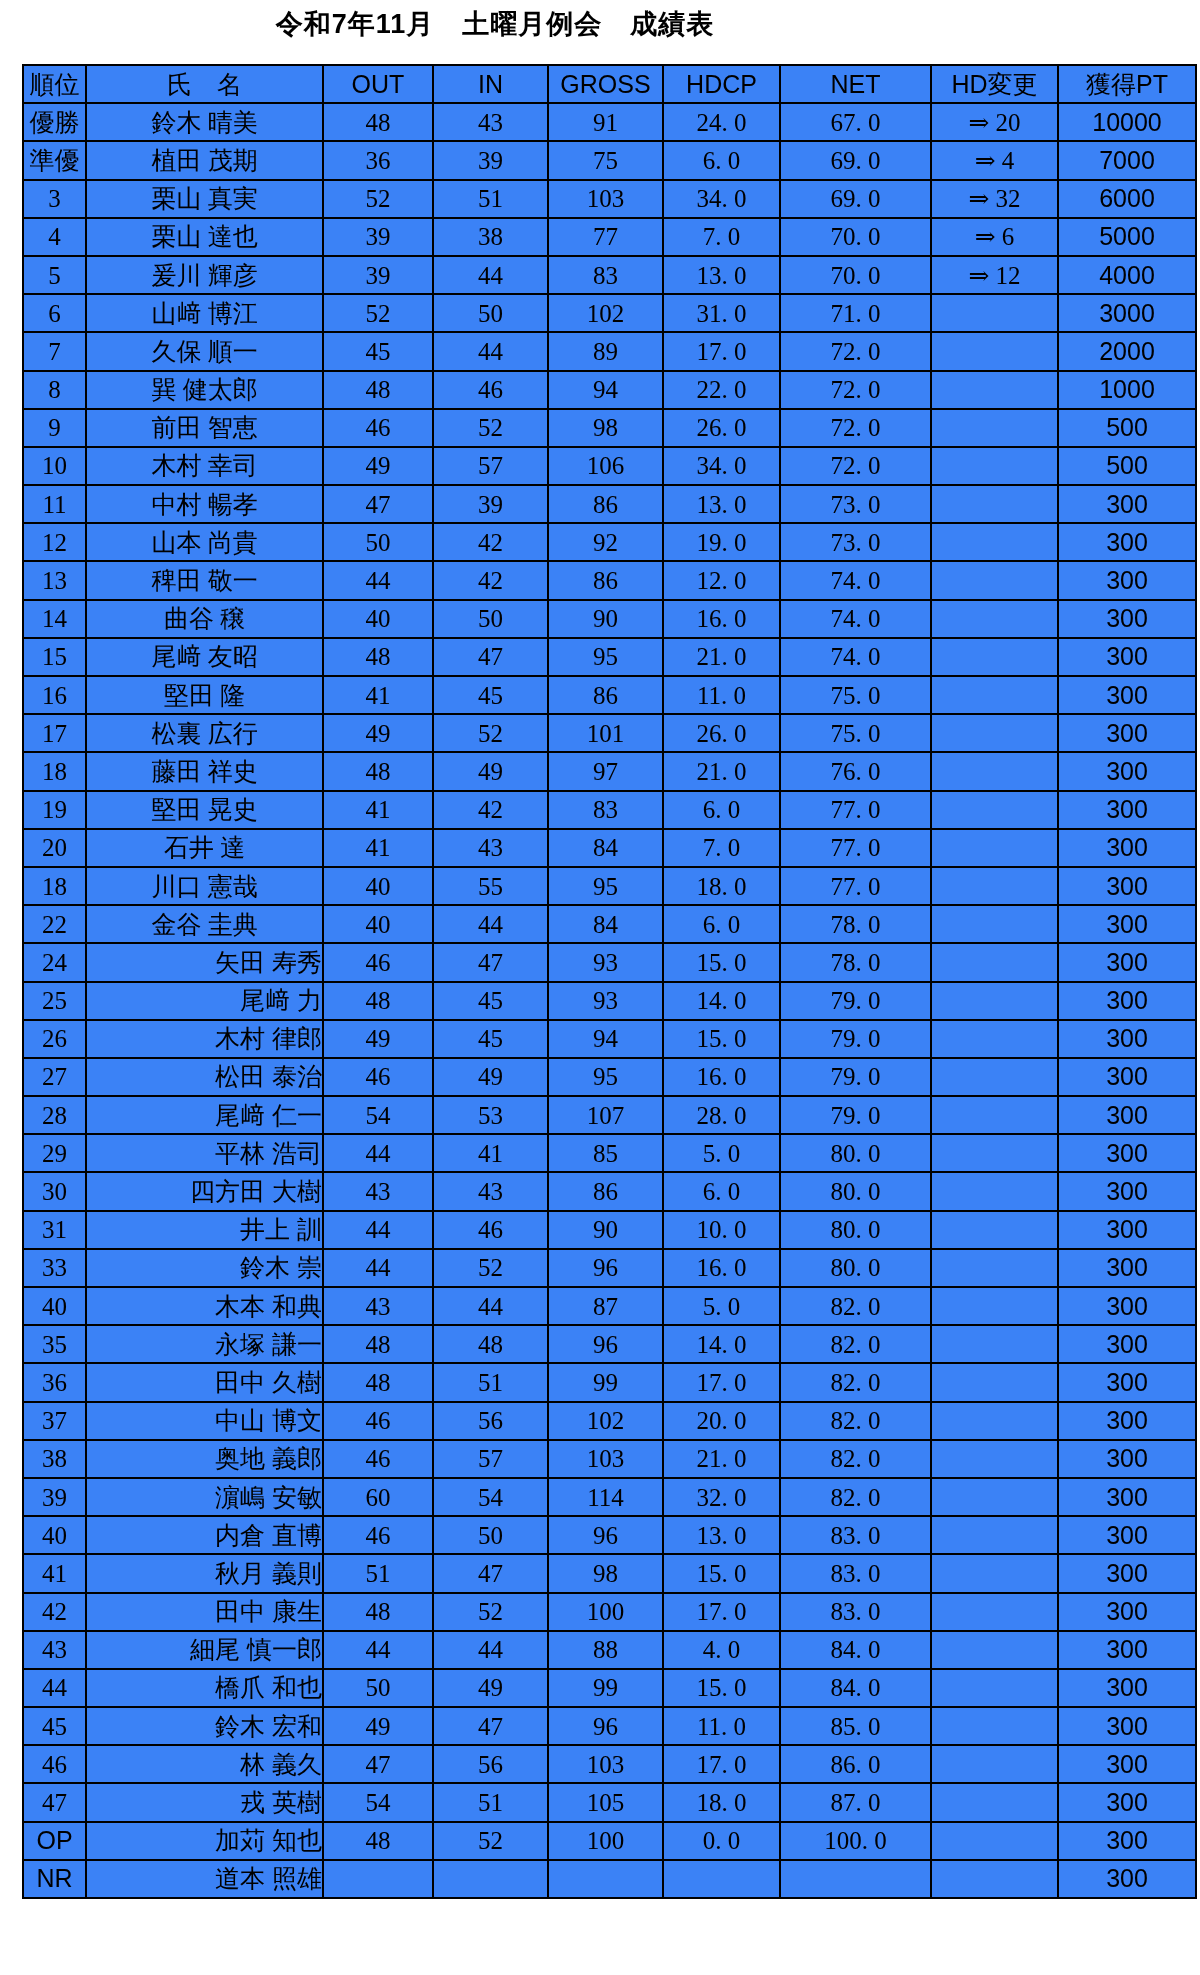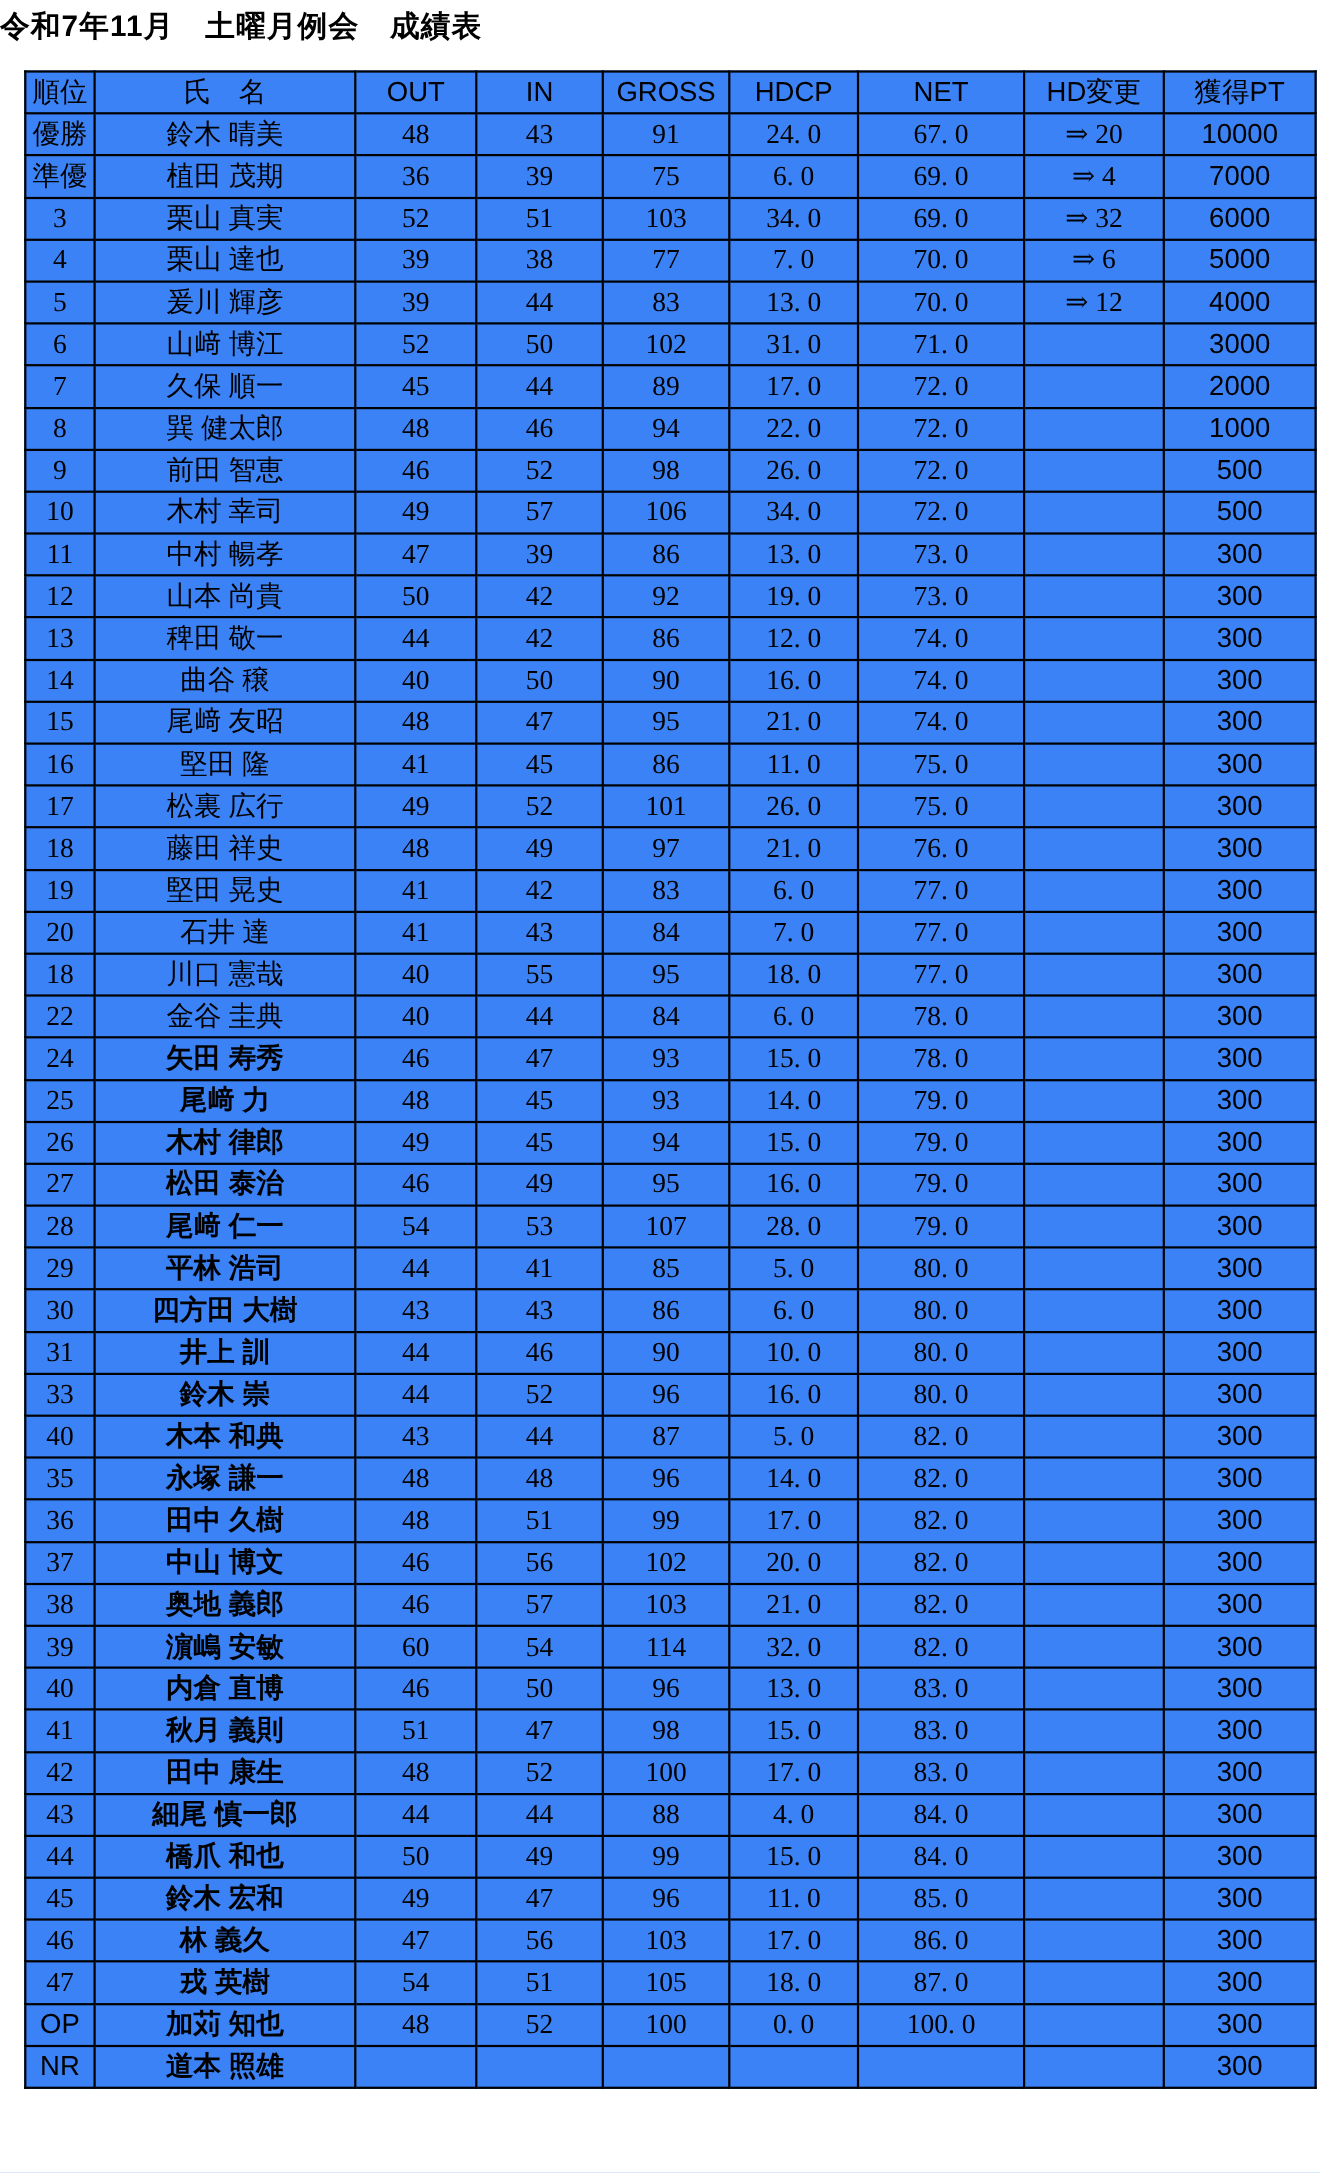--- a/index.html
+++ b/index.html
@@ -1,36 +1,36 @@
 <!DOCTYPE html>
 <html><head>
 <meta charset="utf-8">
 <style>
   html,body{margin:0;padding:0;background:#ffffff;}
   body{width:1200px;height:1975px;position:relative;
        font-family:"Liberation Serif","DejaVu Serif",serif;color:#000;}
   .sheet{position:absolute;top:0;left:0;width:1200px;height:1975px;background:#fff;}
-  .title{position:absolute;top:6px;left:0;width:990px;margin:0;text-align:left;
+  .title{position:absolute;top:6px;left:0;width:990px;margin:0;text-align:center;
          font-family:"Liberation Sans","DejaVu Sans",sans-serif;
          font-weight:bold;font-size:27px;letter-spacing:1px;}
   table.results{position:absolute;top:64px;left:22px;border-collapse:collapse;
                 table-layout:fixed;background:#3b82f6;}
   table.results,table.results th,table.results td{border:2px solid #000;}
   table.results th,table.results td{
       height:36.2px;padding:0;text-align:center;vertical-align:middle;
       font-size:25px;line-height:1;white-space:nowrap;overflow:hidden;}
   thead th{font-family:"Liberation Sans","DejaVu Sans",sans-serif;
            font-weight:normal;font-size:25px;}
   td.name{text-align:left;padding-left:10px;font-size:26px;}
   td.rank{font-size:24px;}
   td.num,td.hd{font-size:25px;}
   td.pt{font-family:"Liberation Sans","DejaVu Sans",sans-serif;
         font-weight:normal;font-size:25px;}
   tr.gothic td.name{font-family:"Liberation Sans","DejaVu Sans",sans-serif;
-                    font-weight:bold;}
+                    font-weight:normal;text-align:right;}
   tr.special td.rank{font-family:"Liberation Sans","DejaVu Sans",sans-serif;
                      font-weight:normal;margin-top:29px;}
 </style>
 </head>
 <body>
 
 <div class="sheet">
   <h1 class="title">令和7年11月　土曜月例会　成績表</h1>
 
   <table class="results">

